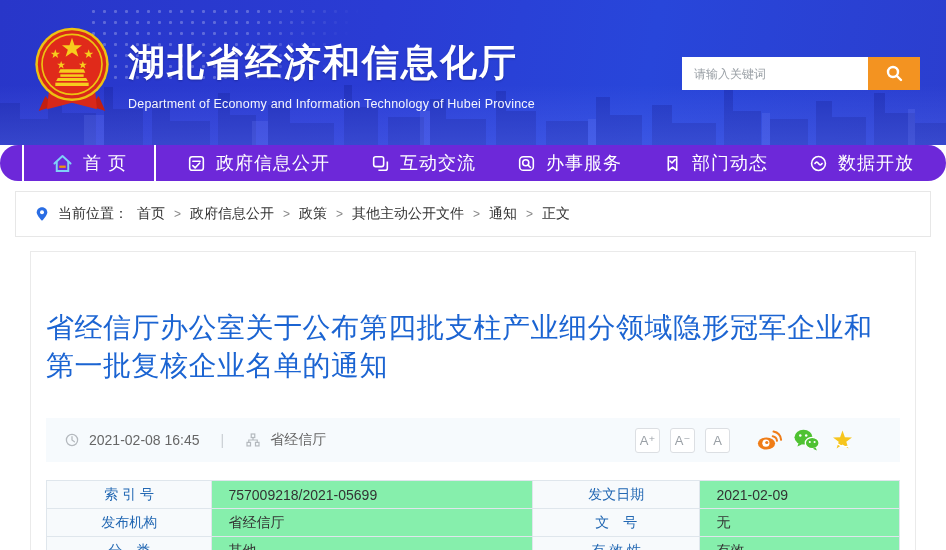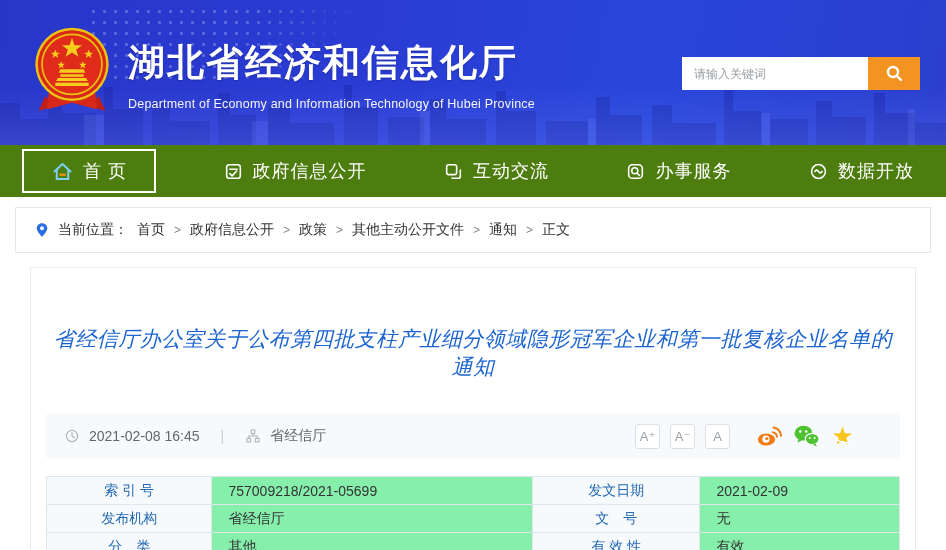--- a/index.html
+++ b/index.html
@@ -24,41 +24,41 @@
     text-shadow:0 1px 2px rgba(0,0,30,.25); }
   .site-subtitle { font-size:12.5px; margin-top:9px; letter-spacing:.2px; opacity:.95; }
   .search { position:absolute; right:26px; top:57px; display:flex; }
   .search input { width:186px; height:33px; border:none; outline:none; padding:0 12px;
     font-size:12px; color:#333; font-family:inherit; }
   .search input::placeholder { color:#9aa0a6; }
   .search button { width:52px; height:33px; background:#f39321; border:none; cursor:pointer;
     display:flex; align-items:center; justify-content:center; }
 
   
-  .nav { height:52px; background:#4d7c0f; display:flex; align-items:center;
-    justify-content:space-between; padding:0 22px; }
+  .nav { height:36px; background:#6d28d9; display:flex; align-items:center;
+    justify-content:space-between; padding:0 22px;border-radius:26px; }
   .nav-item { display:flex; align-items:center; gap:9px; color:#fff; font-size:18px;
     letter-spacing:1px; height:44px; padding:0 10px; cursor:pointer; white-space:nowrap; }
   .nav-item.active { border:2px solid #fff; padding:0 27px; }
   .nav-item svg { display:block; }
 
   
   .breadcrumb-bar { margin:10px 15px 0; border:1px solid #e7e7e7; height:46px;
     display:flex; align-items:center; padding:11px 18px; font-size:14px; color:#333;
     background:#fff; }
   .breadcrumb-bar .pin { margin-right:8px; display:flex; }
   .crumb { margin:6px 9px; cursor:pointer; }
   .crumb-sep { color:#888; font-size:12px; }
   .crumb-prefix { color:#333; }
 
   
   .card { margin:14px 30px 0; border:1px solid #eaeaea; background:#fff;
     height:400px; padding:0 15px; }
-  .article-title { text-align:center; color:#1b64d2; font-size:21px; font-weight:500;
-    margin-top:57px; letter-spacing:.5px;font-style:italic; }
+  .article-title { color:#1b64d2; font-size:28px; font-weight:500;
+    margin-top:57px; letter-spacing:.5px; }
   .meta-bar { margin-top:33px; height:44px; background:#f6fafd; display:flex;
     align-items:center; padding:0 45px 0 18px; }
   .meta-left { display:flex; align-items:center; gap:9px; color:#666; font-size:14px; }
   .meta-divider { color:#c9ced3; margin:0 12px; }
   .meta-right { margin-left:auto; display:flex; align-items:center; gap:10px; }
   .font-btn { width:25px; height:25px; background:#fff; border:1px solid #dcdfe3;
     border-radius:3px; color:#9aa0a6; font-size:13px; display:flex; align-items:center;
     justify-content:center; cursor:pointer; }
   .share-icon { display:flex; cursor:pointer; }
 
@@ -181,20 +181,27 @@
     </svg>
     <span>互动交流</span>
   </div>
   <div class="nav-item">
     <svg width="21" height="21" viewBox="0 0 20 20" fill="none" stroke="#fff" stroke-width="1.5" stroke-linecap="round">
       <rect x="3.5" y="3.5" width="13" height="13" rx="3.5"></rect>
       <circle cx="9.3" cy="9.3" r="2.9"></circle>
       <line x1="11.5" y1="11.5" x2="13.8" y2="13.8"></line>
     </svg>
     <span>办事服务</span>
+  </div>
+  <div class="nav-item">
+    <svg width="21" height="21" viewBox="0 0 20 20" fill="none" stroke="#fff" stroke-width="1.5" stroke-linecap="round" stroke-linejoin="round">
+      <path d="M6,3.5 H14 V16.5 L10,13.4 L6,16.5 Z"></path>
+      <path d="M7.6,7.6 l1.9,1.9 l3,-3.2"></path>
+    </svg>
+    <span>部门动态</span>
   </div>
   <div class="nav-item">
     <svg width="21" height="21" viewBox="0 0 20 20" fill="none" stroke="#fff" stroke-width="1.5" stroke-linecap="round">
       <circle cx="10" cy="10" r="6.6"></circle>
       <path d="M6.6,10 q1.7,-2.6 3.4,0 q1.7,2.6 3.4,0"></path>
     </svg>
     <span>数据开放</span>
   </div>
 </div>
 

